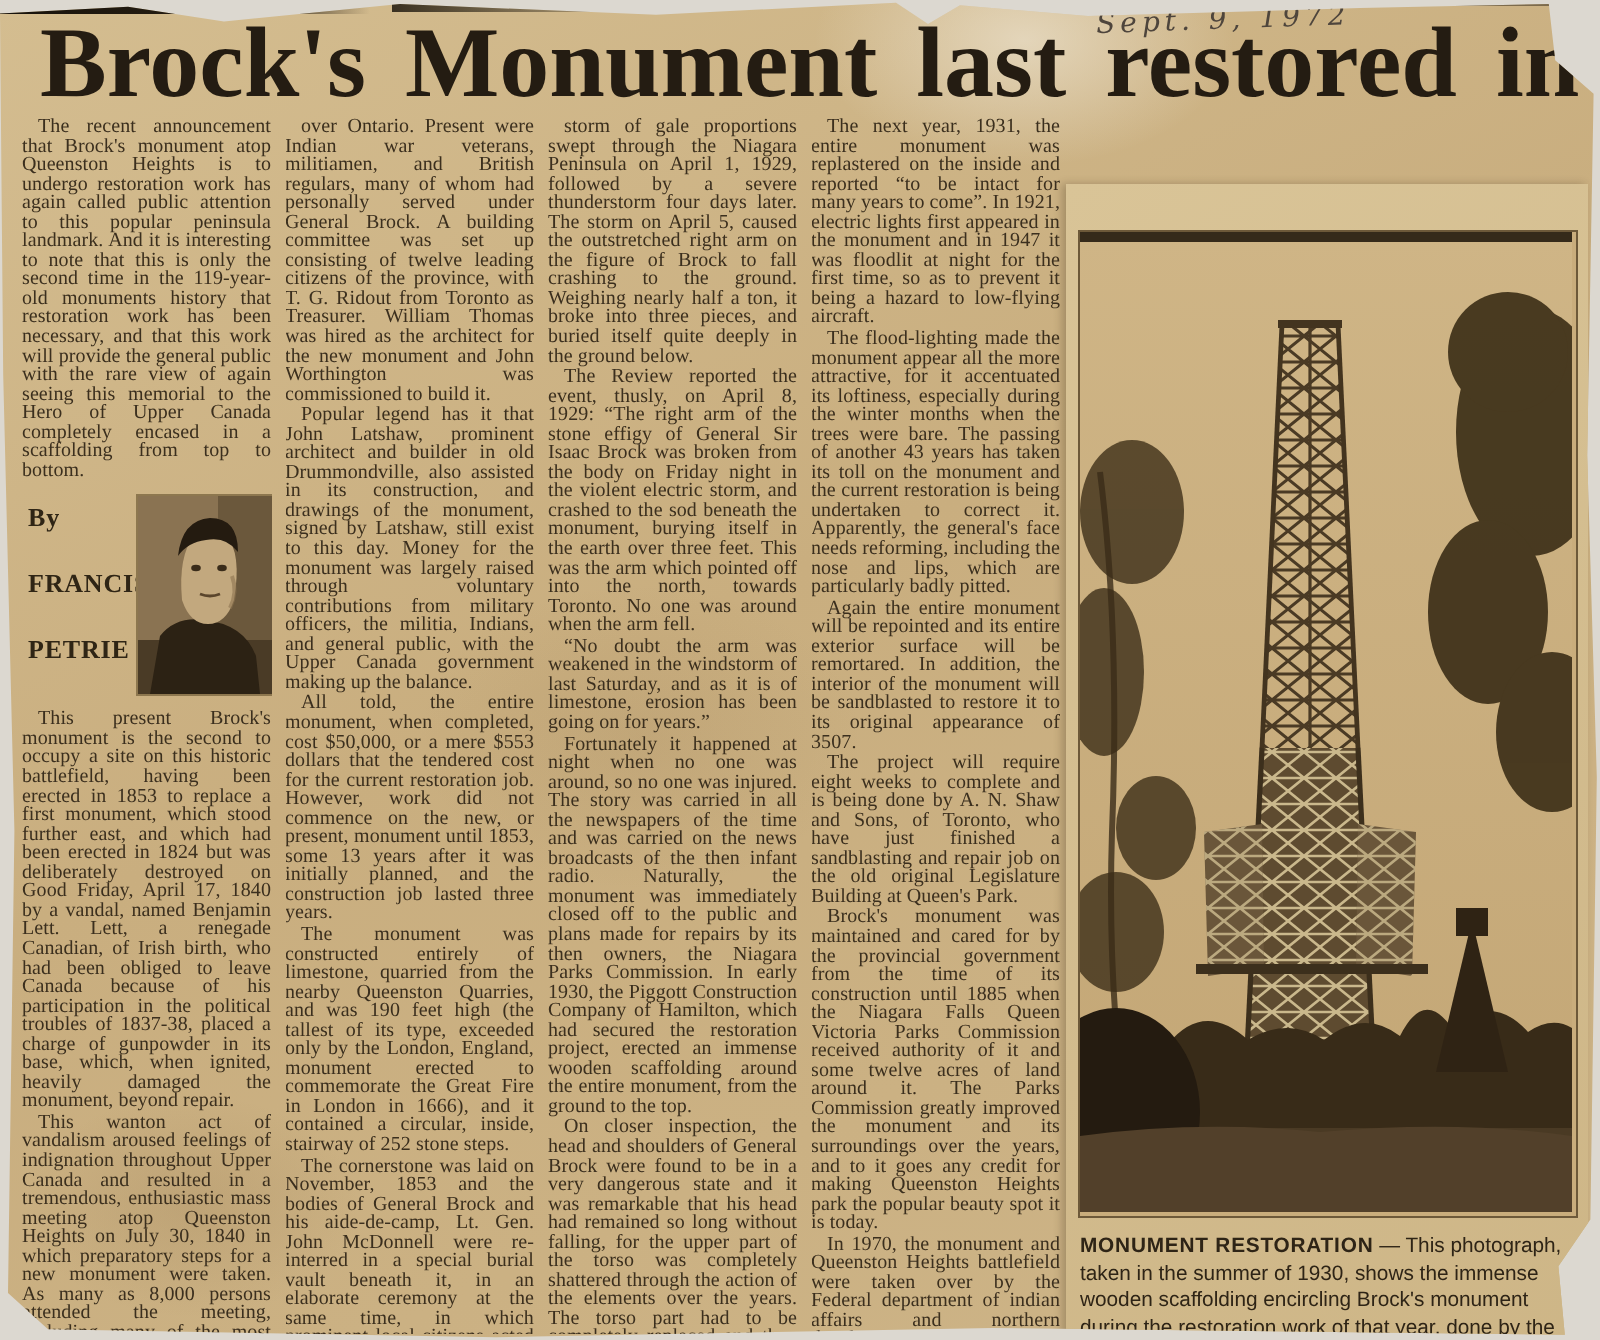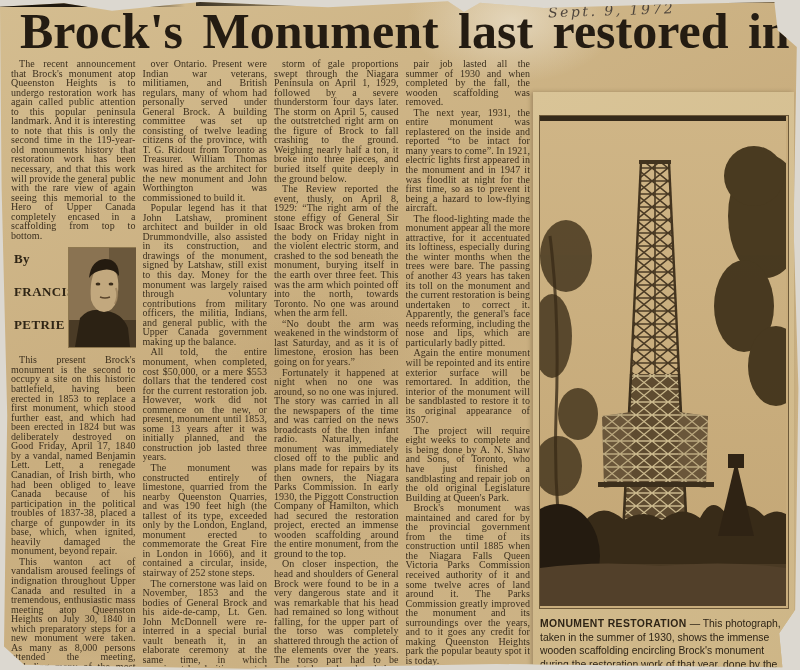--- a/index.html
+++ b/index.html
@@ -117,21 +117,20 @@
         <p class="para">The cornerstone was laid on November, 1853 and the bodies of General Brock and his aide-de-camp, Lt. Gen. John McDonnell were re-interred in a special burial vault beneath it, in an elaborate ceremony at the same time, in which prominent local citizens acted as pallbearers.</p>
       </div>
     <div class="col">
         <p class="para">storm of gale proportions swept through the Niagara Peninsula on April 1, 1929, followed by a severe thunderstorm four days later. The storm on April 5, caused the outstretched right arm on the figure of Brock to fall crashing to the ground. Weighing nearly half a ton, it broke into three pieces, and buried itself quite deeply in the ground below.</p>
         <p class="para">The Review reported the event, thusly, on April 8, 1929: “The right arm of the stone effigy of General Sir Isaac Brock was broken from the body on Friday night in the violent electric storm, and crashed to the sod beneath the monument, burying itself in the earth over three feet. This was the arm which pointed off into the north, towards Toronto. No one was around when the arm fell.</p>
         <p class="para">“No doubt the arm was weakened in the windstorm of last Saturday, and as it is of limestone, erosion has been going on for years.”</p>
         <p class="para">Fortunately it happened at night when no one was around, so no one was injured. The story was carried in all the newspapers of the time and was carried on the news broadcasts of the then infant radio. Naturally, the monument was immediately closed off to the public and plans made for repairs by its then owners, the Niagara Parks Commission. In early 1930, the Piggott Construction Company of Hamilton, which had secured the restoration project, erected an immense wooden scaffolding around the entire monument, from the ground to the top.</p>
         <p class="para">On closer inspection, the head and shoulders of General Brock were found to be in a very dangerous state and it was remarkable that his head had remained so long without falling, for the upper part of the torso was completely shattered through the action of the elements over the years. The torso part had to be completely replaced and then the entire monument was repointed to make it weather-proof. The re-</p>
       </div>
     <div class="col">
-        <p class="para">pair job lasted all the summer of 1930 and when completed by the fall, the wooden scaffolding was removed.</p>
         <p class="para">The next year, 1931, the entire monument was replastered on the inside and reported “to be intact for many years to come”. In 1921, electric lights first appeared in the monument and in 1947 it was floodlit at night for the first time, so as to prevent it being a hazard to low-flying aircraft.</p>
         <p class="para">The flood-lighting made the monument appear all the more attractive, for it accentuated its loftiness, especially during the winter months when the trees were bare. The passing of another 43 years has taken its toll on the monument and the current restoration is being undertaken to correct it. Apparently, the general's face needs reforming, including the nose and lips, which are particularly badly pitted.</p>
         <p class="para">Again the entire monument will be repointed and its entire exterior surface will be remortared. In addition, the interior of the monument will be sandblasted to restore it to its original appearance of 3507.</p>
         <p class="para">The project will require eight weeks to complete and is being done by A. N. Shaw and Sons, of Toronto, who have just finished a sandblasting and repair job on the old original Legislature Building at Queen's Park.</p>
         <p class="para">Brock's monument was maintained and cared for by the provincial government from the time of its construction until 1885 when the Niagara Falls Queen Victoria Parks Commission received authority of it and some twelve acres of land around it. The Parks Commission greatly improved the monument and its surroundings over the years, and to it goes any credit for making Queenston Heights park the popular beauty spot it is today.</p>
         <p class="para">In 1970, the monument and Queenston Heights battlefield were taken over by the Federal department of indian affairs and northern development, which is converting it into a national historic site and park.</p>
       </div>
   </div>
 
   <div class="photo-block">

